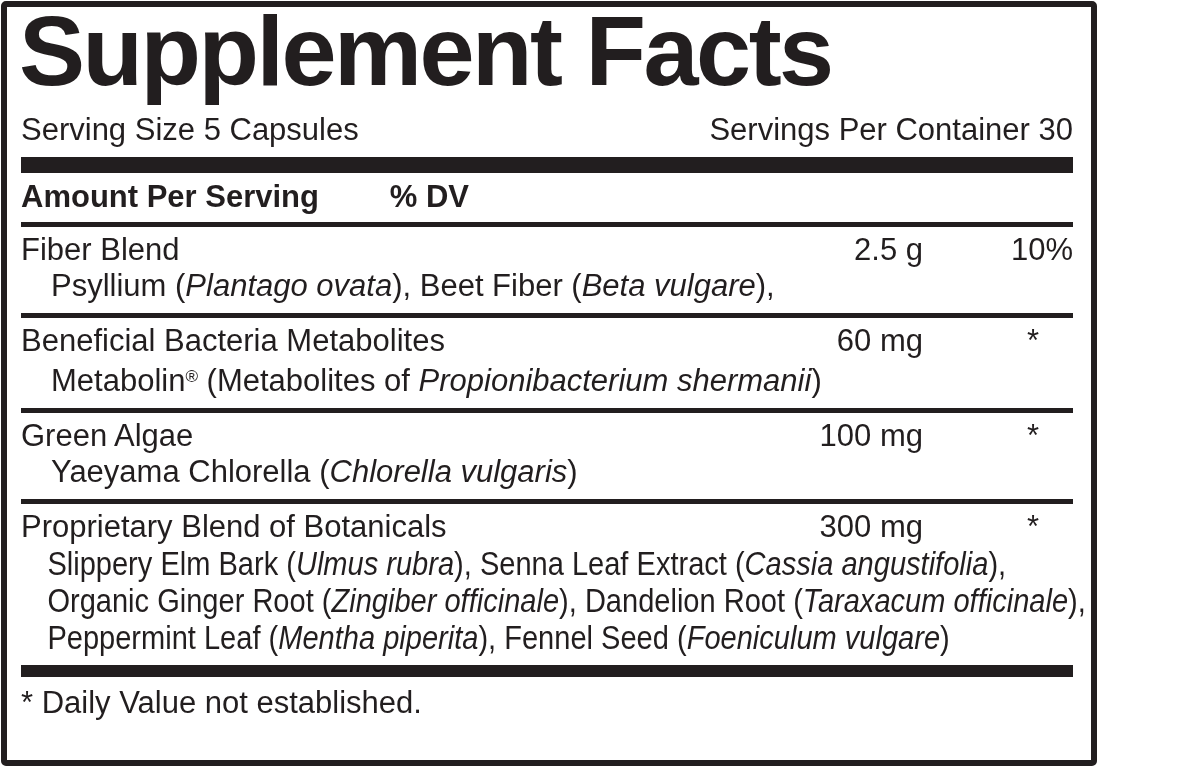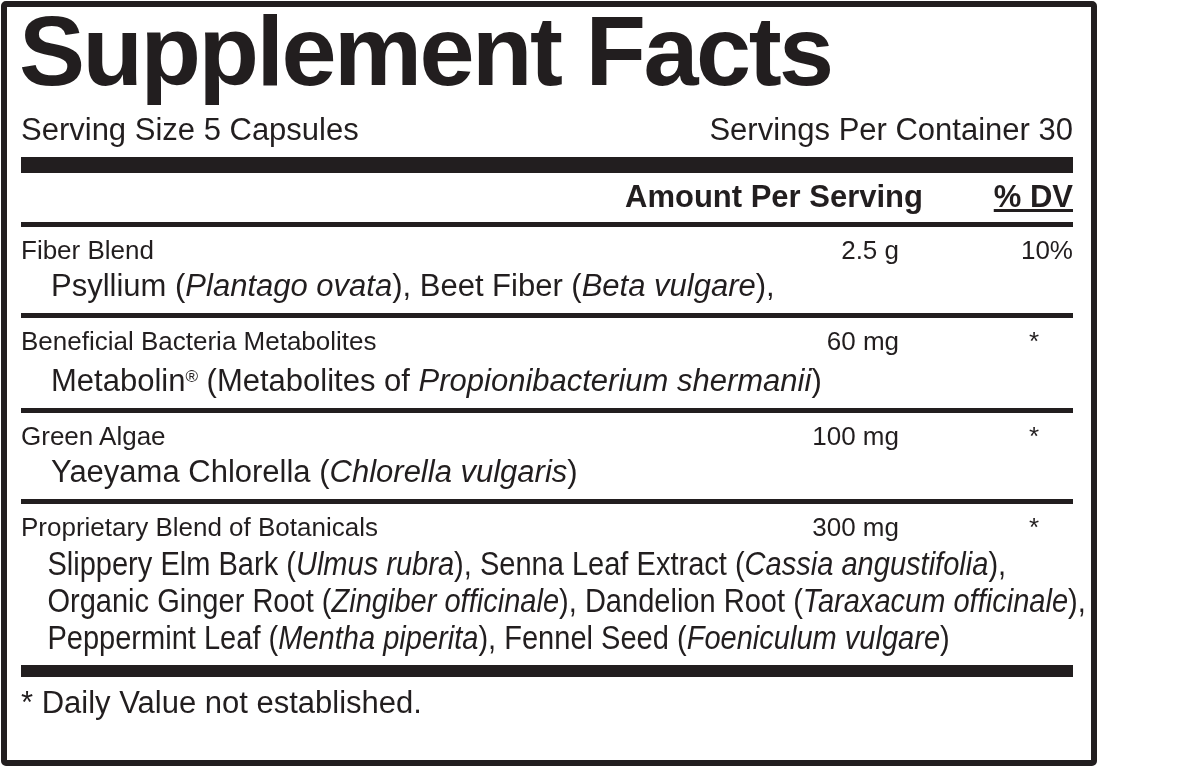--- a/index.html
+++ b/index.html
@@ -30,29 +30,28 @@
     line-height:33px;
     text-align:right;
   }
   .bar{background:#221e1f;}
   .bar.thick-top{margin-top:11px;height:16px;}
   .bar.thick-bottom{height:12px;}
   .bar.medium{height:5px;}
   .head-row{
     margin-top:8px;
     display:flex;
-    justify-content:flex-end;
     font-size:31px;
     font-weight:bold;
     line-height:32px;
   }
-  .head-row .dv-h{width:150px;text-align:right;text-decoration:underline;}
+  .head-row .dv-h{width:150px;text-align:right;}
   .head-divider{margin-top:9px;}
   .row{padding:5px 0 9px 0;}
-  .main-line{display:flex;font-size:26px;line-height:36px;gap:24px;}
+  .main-line{display:flex;font-size:31px;line-height:36px;}
   .main-line .name{flex:1;}
   .main-line .amt{text-align:right;}
   .main-line .dv{width:150px;text-align:right;}
   .main-line .dv.star{box-sizing:border-box;padding-right:34px;}
   .detail{
     font-size:31px;
     line-height:36px;
     padding-left:30px;
   }
   .detail.condensed{

